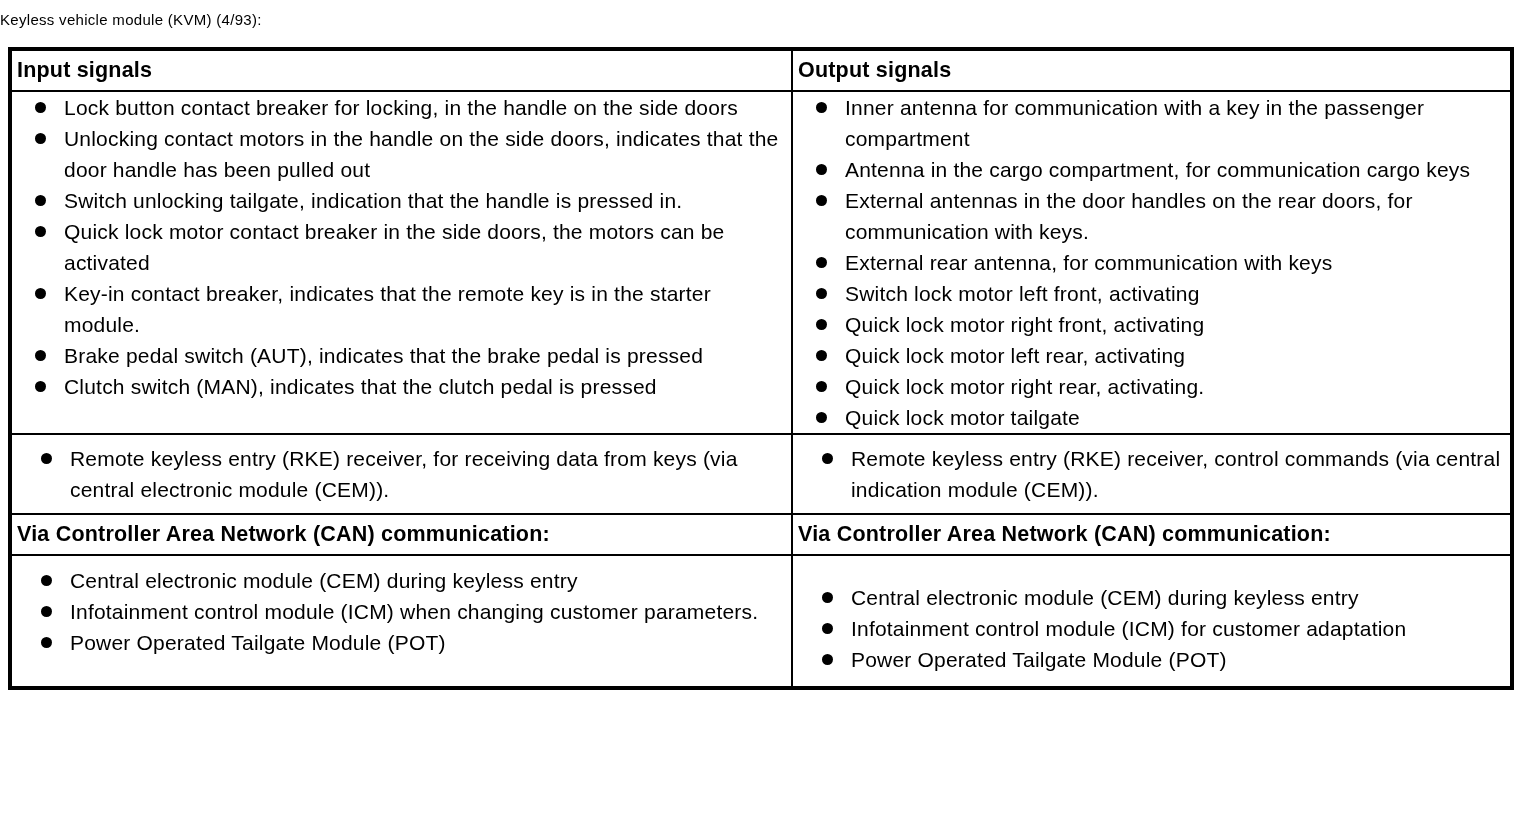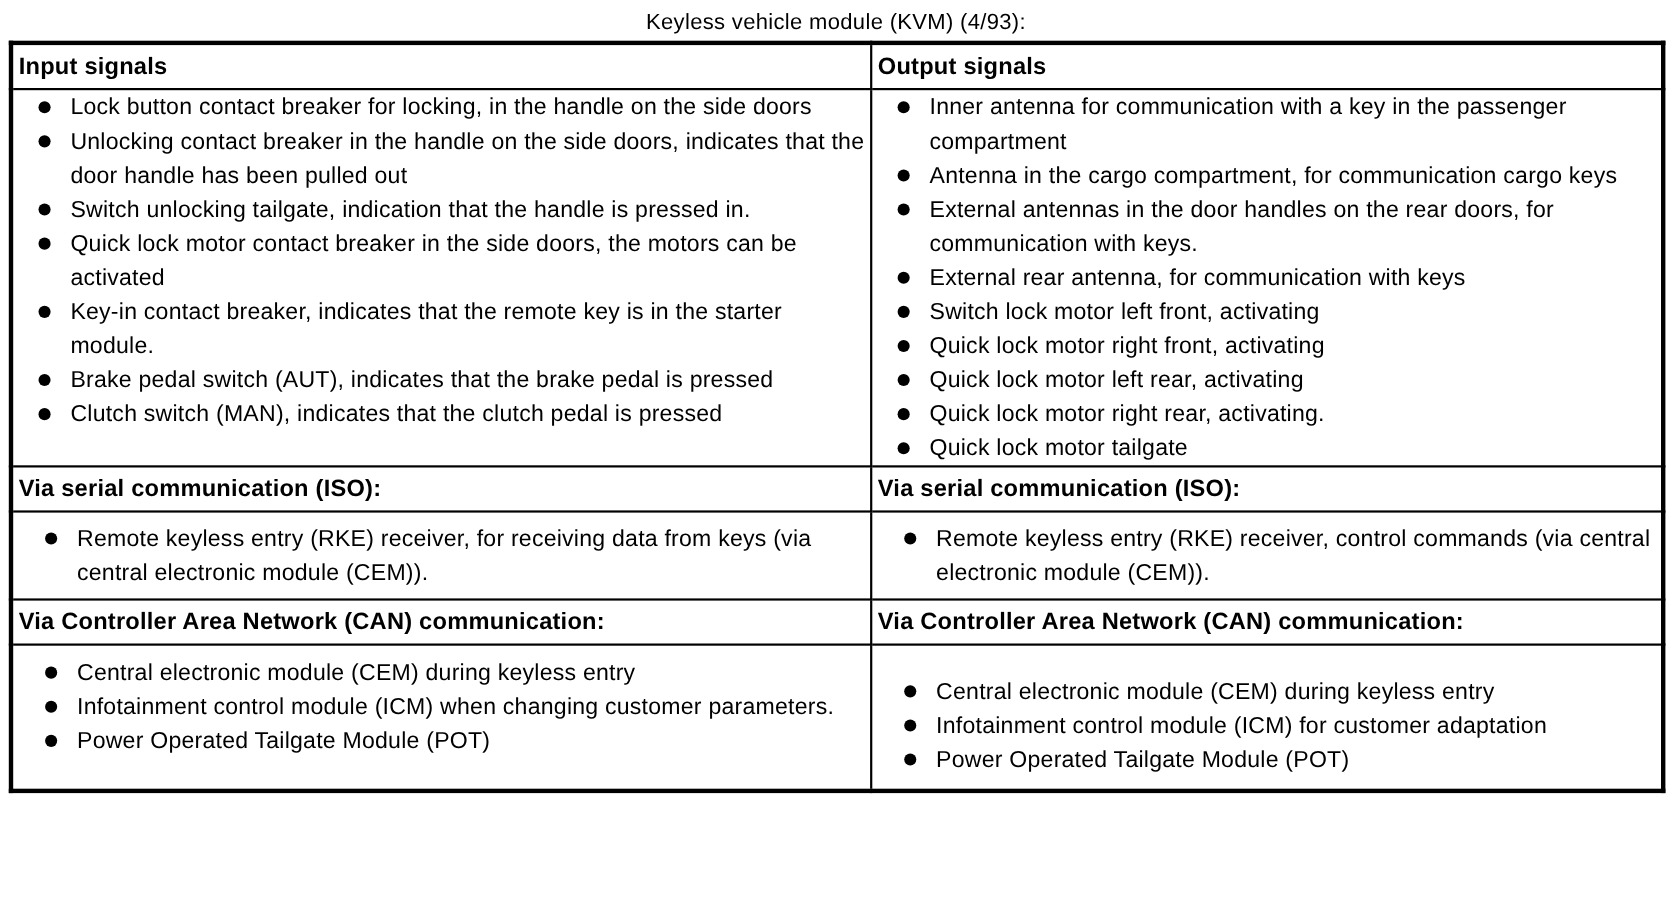--- a/index.html
+++ b/index.html
@@ -12,33 +12,34 @@
     font-family: "Liberation Sans", sans-serif;
     color: #000000;
     -webkit-font-smoothing: antialiased;
   }
   .page {
     width: 1520px;
     height: 826px;
     overflow: hidden;
   }
   .doc-title {
-    text-align: center;
-    font-size: 20px;
+    text-align: left;
+    font-size: 15px;
     letter-spacing: 0.3px;
     padding-top: 5px;
     height: 37px;
     line-height: 30px;
   }
   table.signals-table {
     border-collapse: collapse;
     table-layout: fixed;
     width: 1502px;
     margin-left: 8px;
     border: 4px solid #000000;
+    margin-top: 10px;
   }
   table.signals-table td {
     border: 2px solid #000000;
     vertical-align: top;
     font-size: 21px;
     letter-spacing: 0.2px;
     padding: 0;
   }
   tr.heading-row td {
     font-weight: bold;
@@ -91,21 +92,21 @@
         <tr class="heading-row">
       <td>Input signals</td>
       <td>Output signals</td>
     </tr>
 
 
     <tr>
       <td class="cell-list">
         <ul class="bullet-list">
               <li>Lock button contact breaker for locking, in the handle on the side doors</li>
-              <li>Unlocking contact breaker in the handle on the side doors, indicates that the door handle has been pulled out</li>
+              <li>Unlocking contact motors in the handle on the side doors, indicates that the door handle has been pulled out</li>
               <li>Switch unlocking tailgate, indication that the handle is pressed in.</li>
               <li>Quick lock motor contact breaker in the side doors, the motors can be activated</li>
               <li>Key-in contact breaker, indicates that the remote key is in the starter module.</li>
               <li>Brake pedal switch (AUT), indicates that the brake pedal is pressed</li>
               <li>Clutch switch (MAN), indicates that the clutch pedal is pressed</li>
             </ul>
       </td>
       <td class="cell-list">
         <ul class="bullet-list">
               <li>Inner antenna for communication with a key in the passenger compartment</li>
@@ -114,34 +115,30 @@
               <li>External rear antenna, for communication with keys</li>
               <li>Switch lock motor left front, activating</li>
               <li>Quick lock motor right front, activating</li>
               <li>Quick lock motor left rear, activating</li>
               <li>Quick lock motor right rear, activating.</li>
               <li>Quick lock motor tailgate</li>
             </ul>
       </td>
     </tr>
 
-    <tr class="heading-row">
-      <td>Via serial communication (ISO):</td>
-      <td>Via serial communication (ISO):</td>
-    </tr>
 
     <tr>
       <td class="cell-list iso">
         <ul class="bullet-list inset">
               <li>Remote keyless entry (RKE) receiver, for receiving data from keys (via central electronic module (CEM)).</li>
             </ul>
       </td>
       <td class="cell-list iso">
         <ul class="bullet-list inset">
-              <li>Remote keyless entry (RKE) receiver, control commands (via central electronic module (CEM)).</li>
+              <li>Remote keyless entry (RKE) receiver, control commands (via central indication module (CEM)).</li>
             </ul>
       </td>
     </tr>
 
     <tr class="heading-row">
       <td>Via Controller Area Network (CAN) communication:</td>
       <td>Via Controller Area Network (CAN) communication:</td>
     </tr>
 
     <tr>

